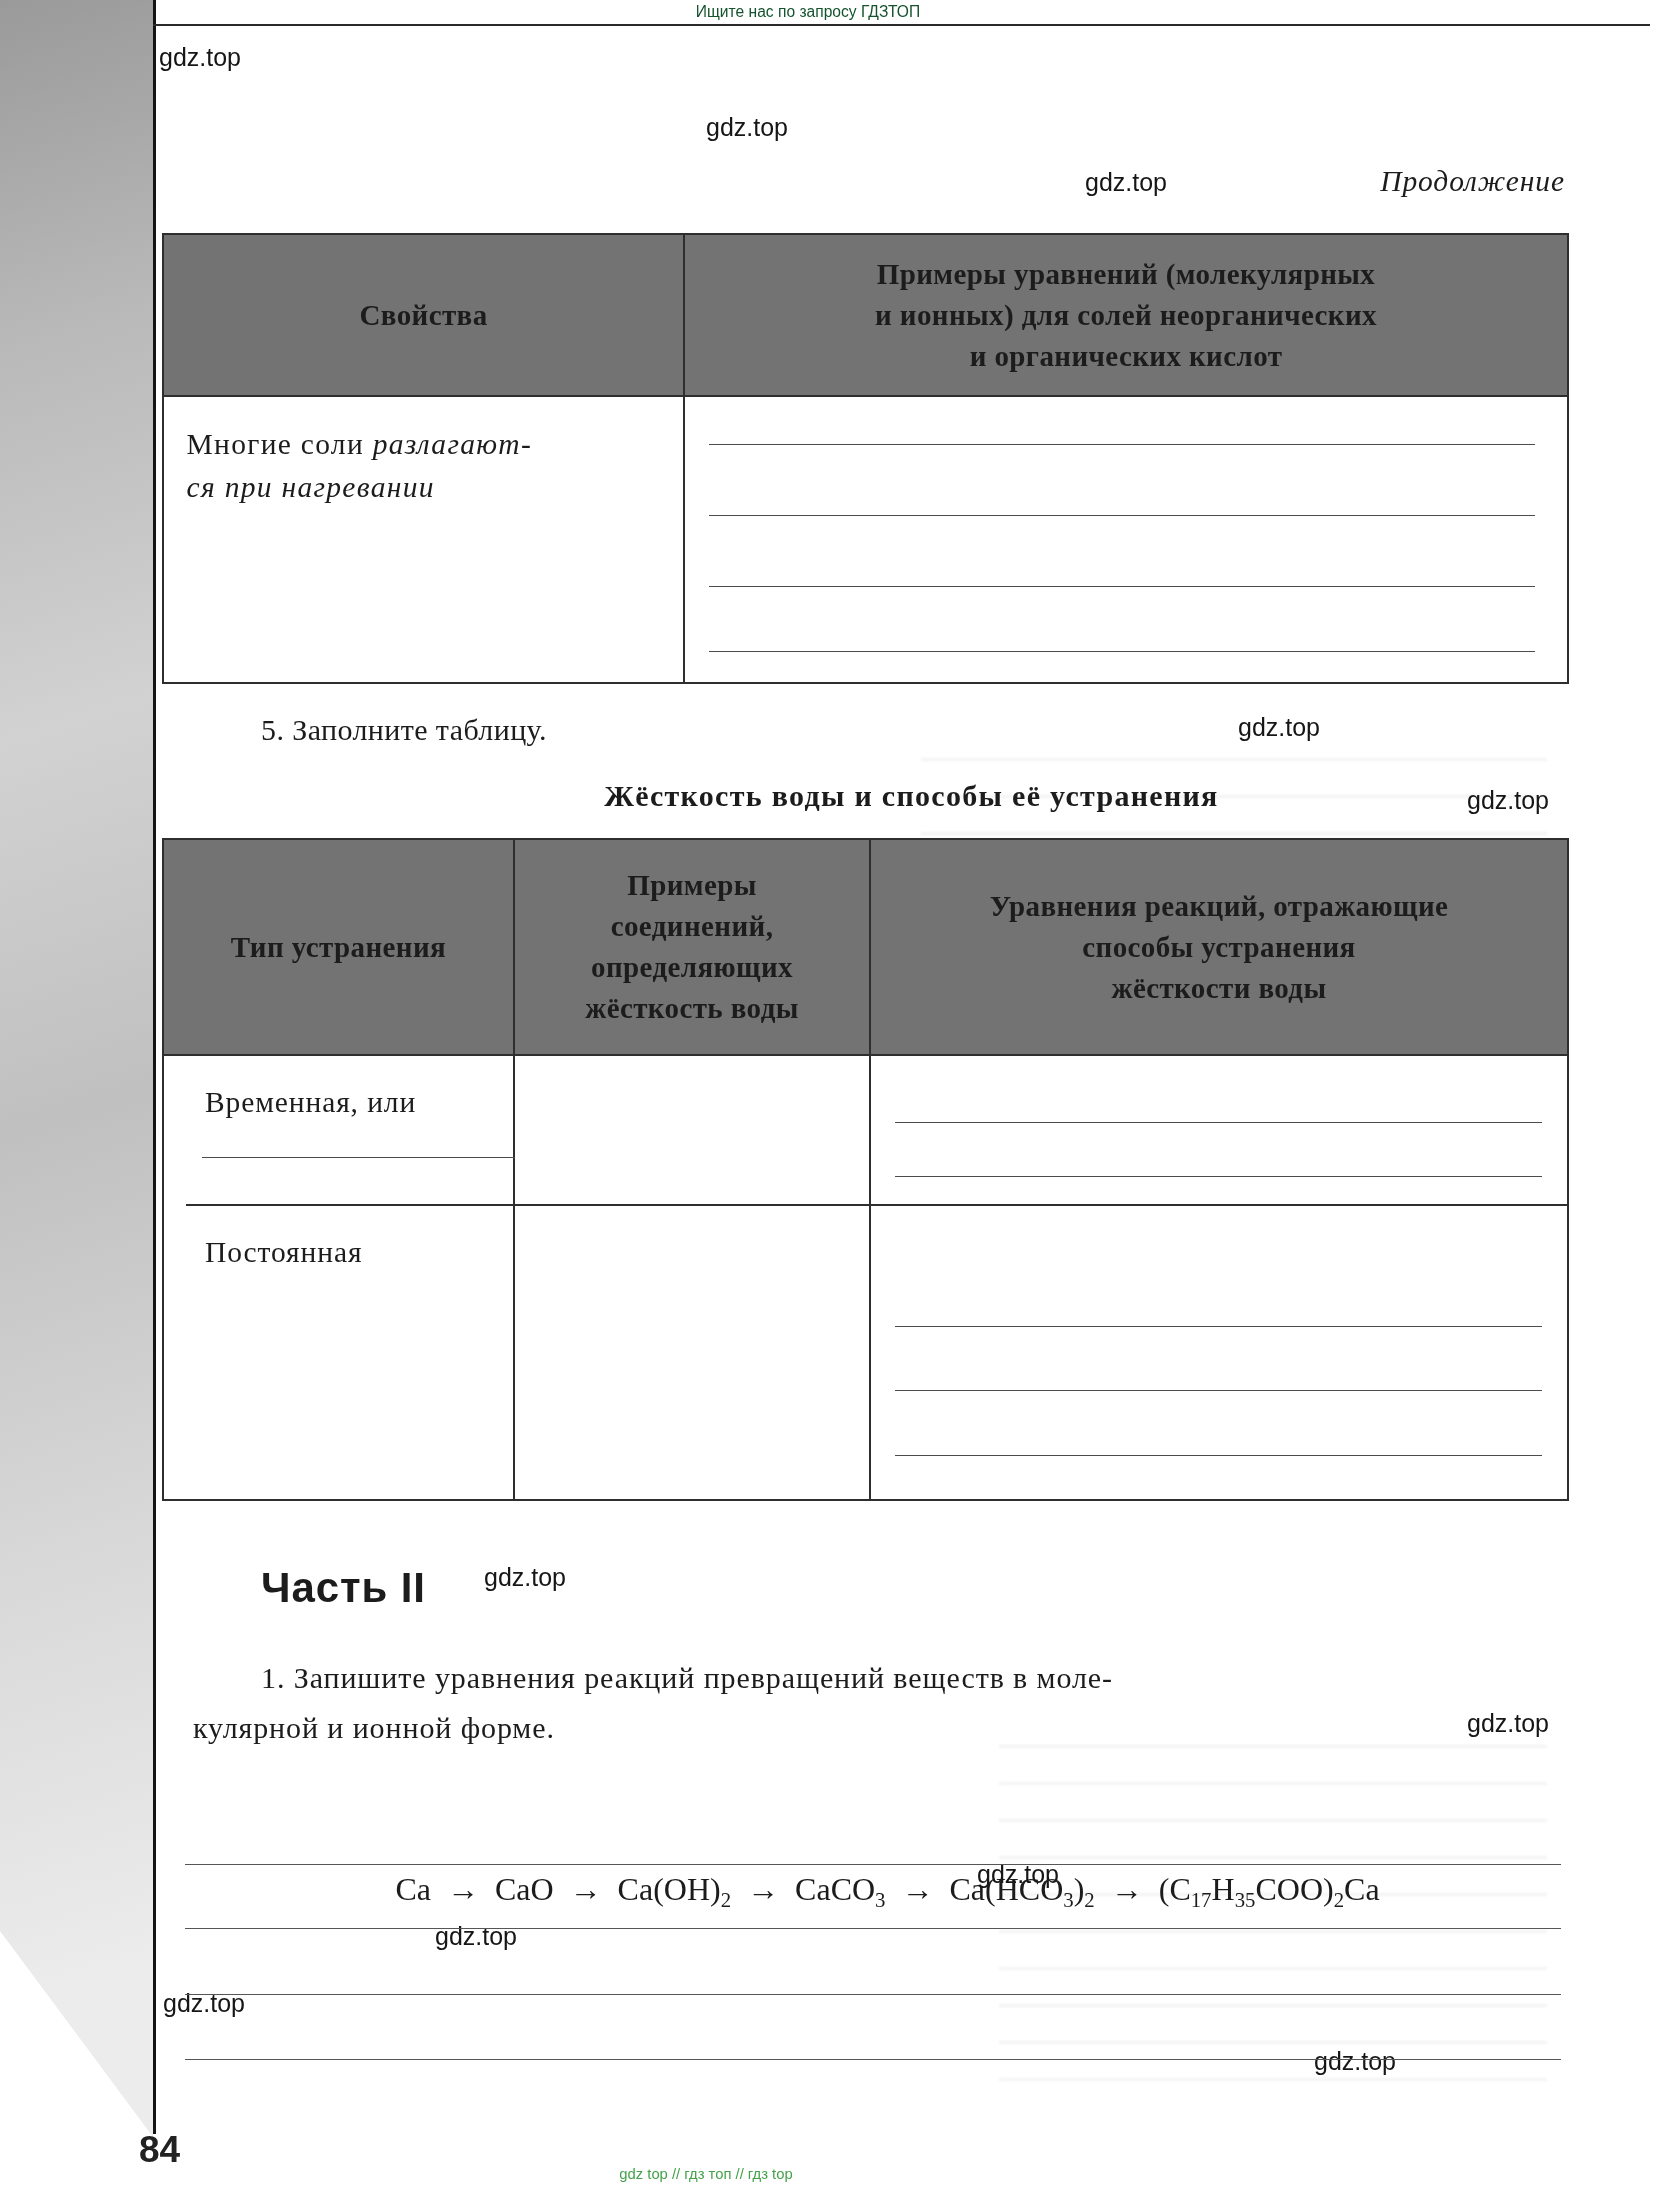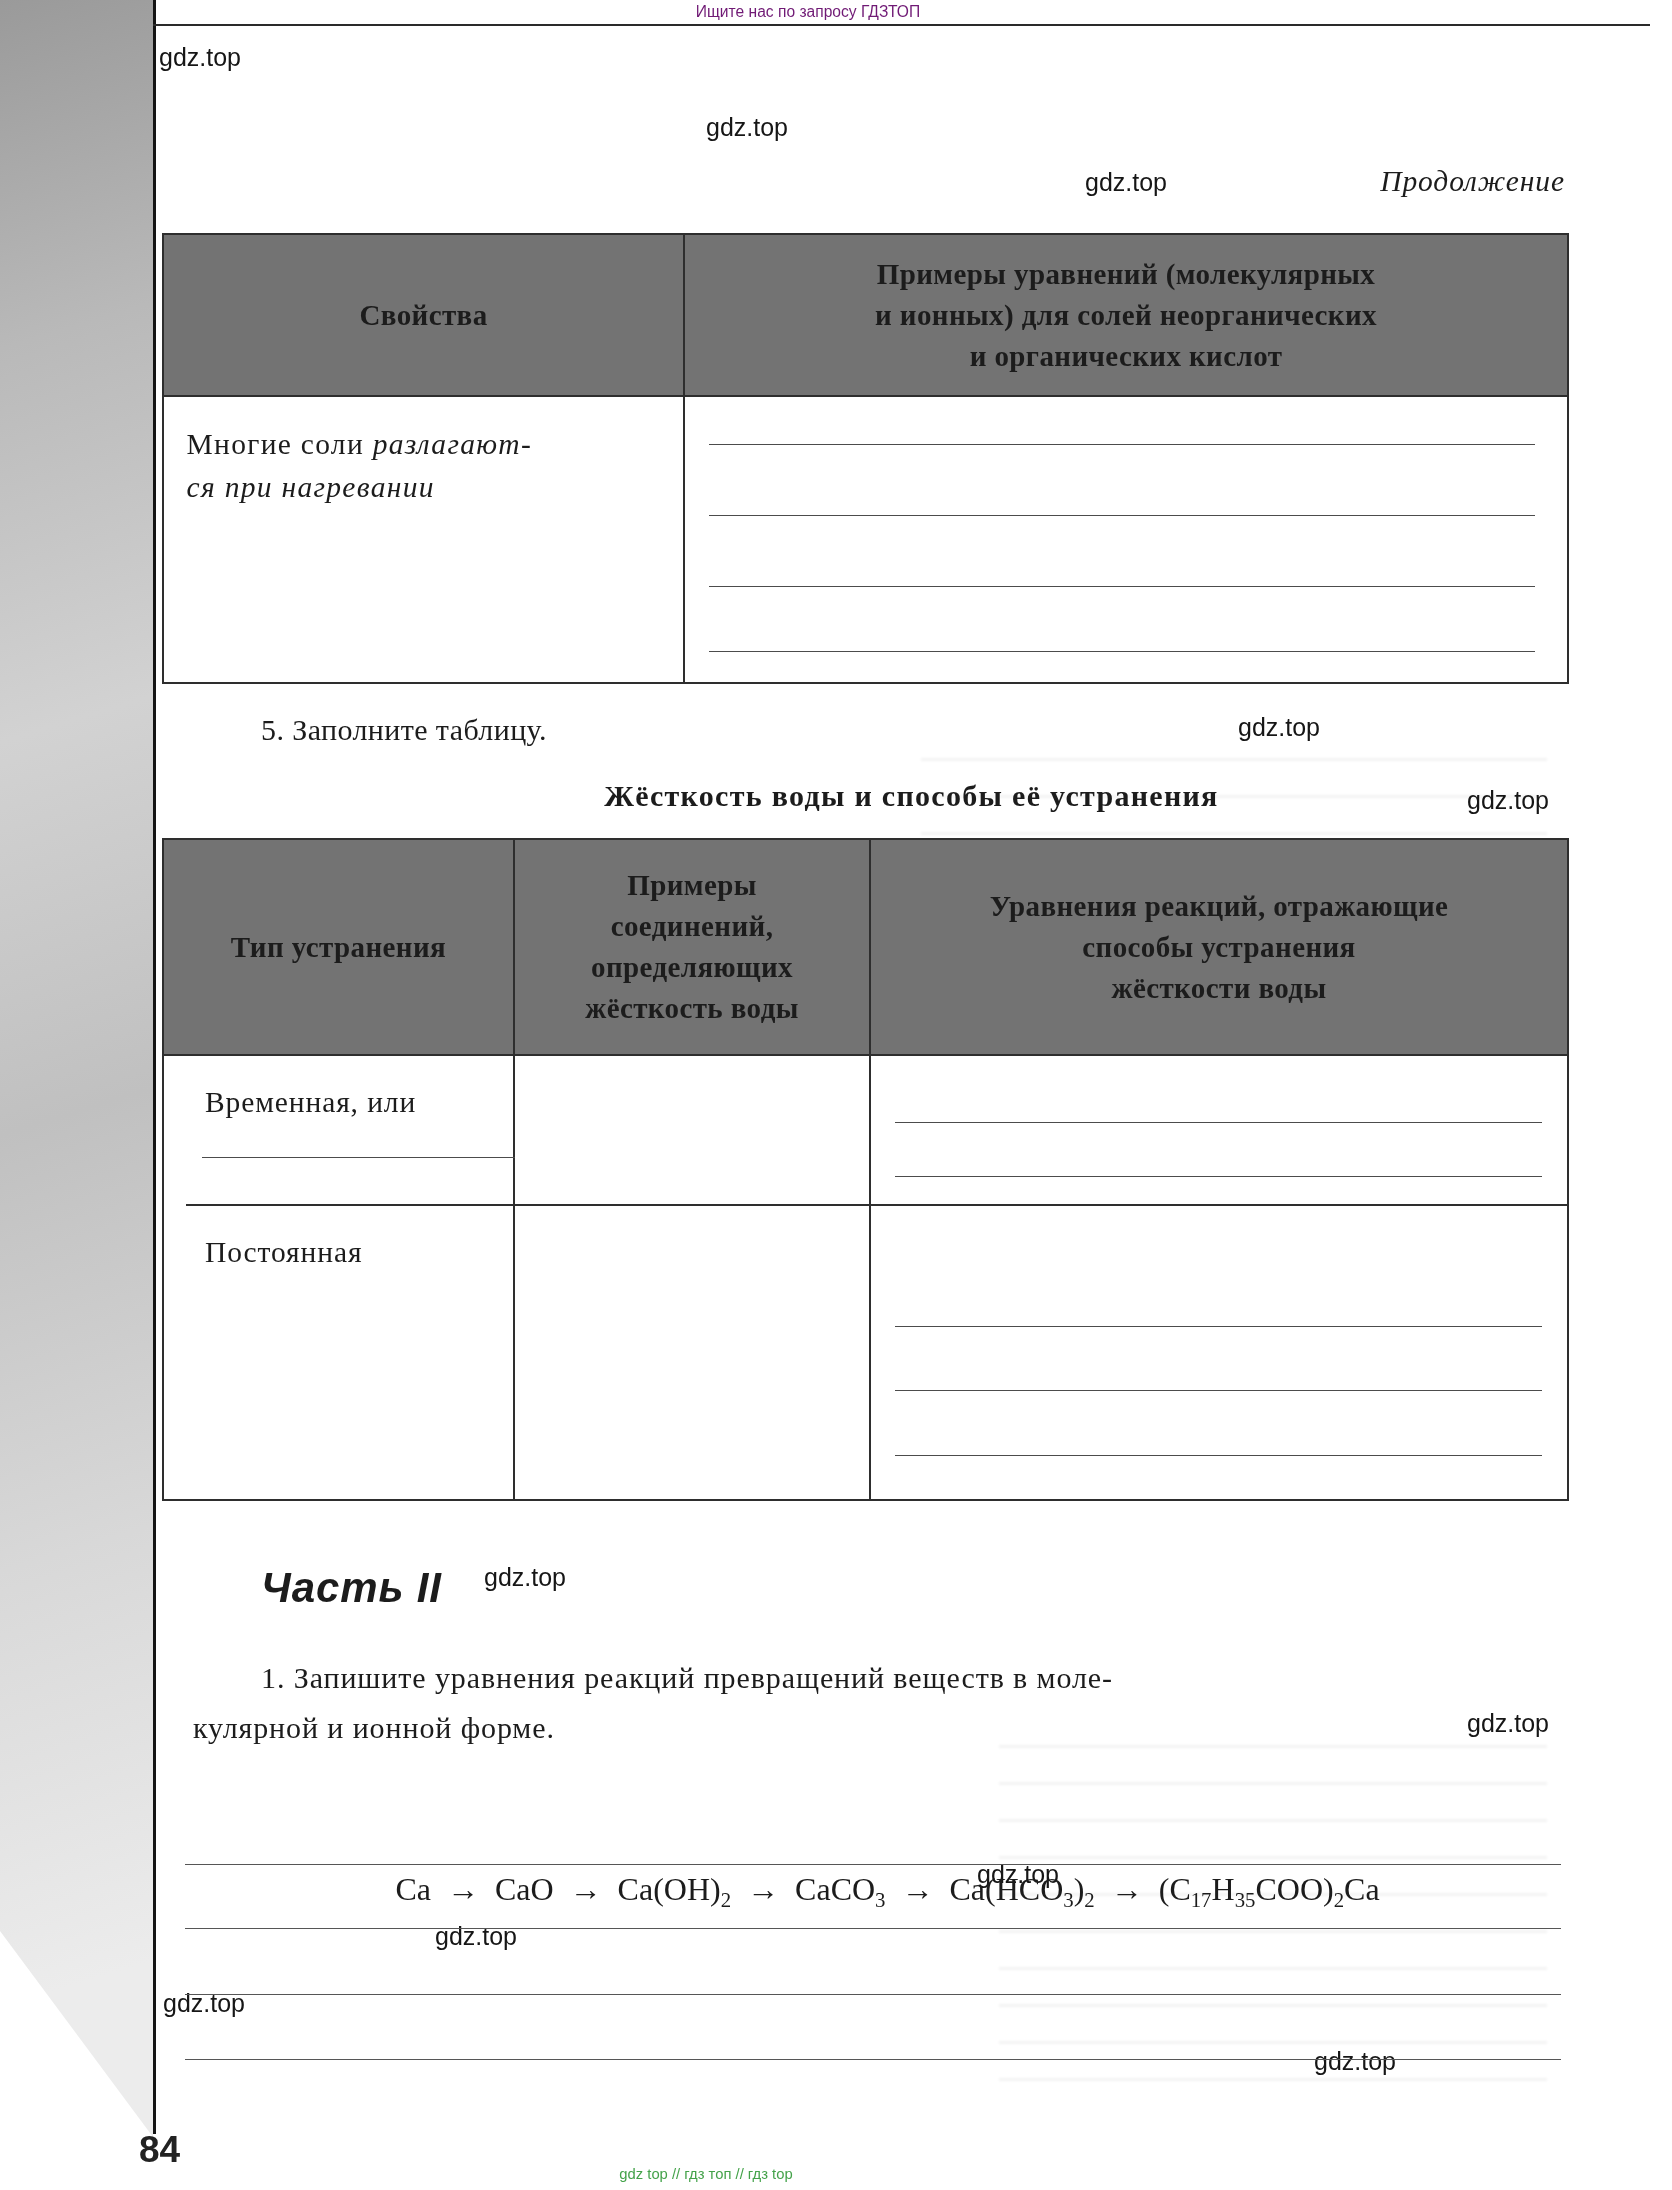--- a/index.html
+++ b/index.html
@@ -21,21 +21,21 @@
   .page-edge-line{position:absolute;left:153px;top:0;width:2.6px;height:2134px;background:#141414;}
   .page-top-line{position:absolute;left:153px;top:24px;width:1497px;height:1.7px;background:#2a2a2a;}
 
   
   .wm{
     position:absolute;font-family:"Liberation Sans","DejaVu Sans",sans-serif;
     font-size:25px;color:#161616;white-space:nowrap;
   }
   .promo-top{
     position:absolute;left:156px;top:2.6px;width:1304px;text-align:center;
-    font-family:"Liberation Sans",sans-serif;font-size:15.6px;color:#701a75;
+    font-family:"Liberation Sans",sans-serif;font-size:15.6px;color:#14532d;
   }
   .promo-bottom{
     position:absolute;left:0;top:2166px;width:1412px;text-align:center;
     font-family:"Liberation Sans",sans-serif;font-size:14.8px;color:#44a24a;
   }
   .continuation{
     position:absolute;left:1130px;top:165px;width:435px;text-align:right;
     font-style:italic;font-size:29.5px;letter-spacing:0.9px;
   }
 
@@ -62,21 +62,21 @@
   .t2title{
     position:absolute;left:162px;top:779px;width:1403px;padding-left:96px;box-sizing:border-box;
     text-align:center;font-weight:bold;font-size:30px;letter-spacing:1.3px;
   }
   .table2{left:162px;top:838px;width:1403px;height:659px;grid-template-columns:351px 356px 1fr;grid-template-rows:216px 150px 1fr;}
   .t2-cell-type{padding:29.5px 8.7px 0 19px;font-size:29.5px;letter-spacing:0.9px;margin-left:22px;}
 
   
   .part2-heading{
     position:absolute;left:261px;top:1564px;
-    font-family:"Liberation Sans","DejaVu Sans",sans-serif;font-weight:700;font-size:42px;letter-spacing:0.9px;font-style:italic;
+    font-family:"Liberation Sans","DejaVu Sans",sans-serif;font-weight:700;font-size:42px;letter-spacing:0.9px;
   }
   .task1{
     position:absolute;left:193px;top:1653px;width:1373px;
     font-size:30px;line-height:50px;letter-spacing:0.9px;white-space:pre-line;text-indent:68px;
   }
   .chain{
     position:absolute;left:193px;top:1834px;width:1373px;text-align:center;
     font-size:32px;white-space:pre;
   }
   .chain sub{font-size:0.65em;}

